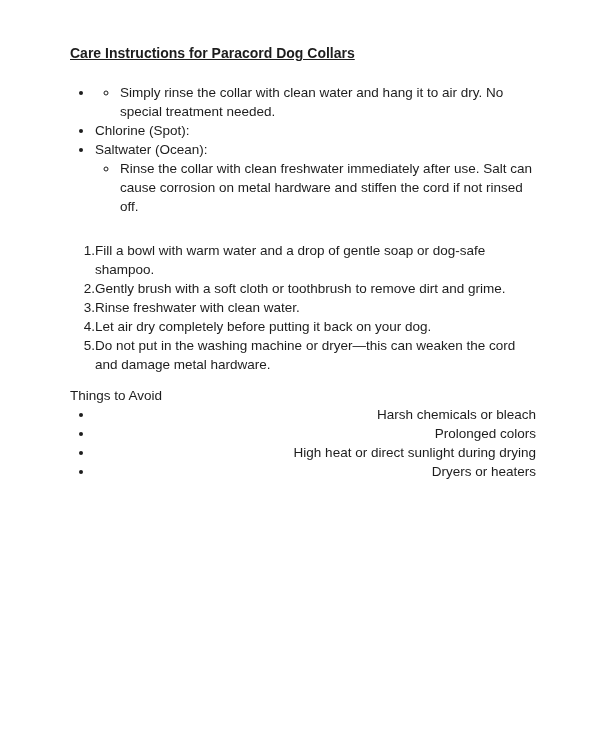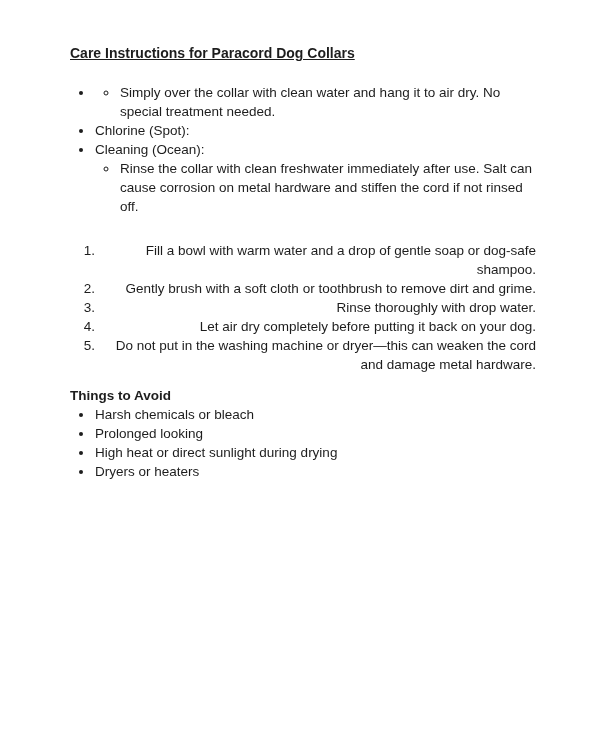--- a/index.html
+++ b/index.html
@@ -39,82 +39,82 @@
     list-style: circle;
     margin-top: 0;
   }
   ul.bullet-list li { padding-left: 1px; }
 
   ol.steps-list {
     margin-top: 25px;
     padding-left: 25px;
     list-style: none;
     counter-reset: step;
-    text-align: right;
   }
   ol.steps-list li {
     counter-increment: step;
     position: relative;
   }
   ol.steps-list li::before {
     content: counter(step) ".";
     position: absolute;
     left: -20px;
     width: 20px;
     text-align: right;
   }
 
   .section-heading {
     margin-top: 12px;
-    font-weight: bold;
+    font-weight: normal;
   }
   ul.avoid-list {
     margin-top: 0;
     padding-left: 24px;
     list-style: disc;
+    text-align: right;
   }
   ul.avoid-list li { padding-left: 1px; }
 </style>
 </head>
 <body>
 
 <div class="page">
 
   <h1 class="doc-title">Care Instructions for Paracord Dog Collars</h1>
 
 
 
   <ul class="bullet-list">
     <li>
       <ul>
-        <li>Simply over the collar with clean water and hang it to air dry. No special treatment needed.</li>
+        <li>Simply rinse the collar with clean water and hang it to air dry. No special treatment needed.</li>
       </ul>
     </li>
     <li>
       <span>Chlorine (Spot):</span>
     </li>
     <li>
-      <span>Cleaning (Ocean):</span>
+      <span>Saltwater (Ocean):</span>
       <ul>
         <li>Rinse the collar with clean freshwater immediately after use. Salt can cause corrosion on metal hardware and stiffen the cord if not rinsed off.</li>
       </ul>
     </li>
   </ul>
 
 
   <ol class="steps-list">
     <li>Fill a bowl with warm water and a drop of gentle soap or dog-safe shampoo.</li>
     <li>Gently brush with a soft cloth or toothbrush to remove dirt and grime.</li>
-    <li>Rinse thoroughly with drop water.</li>
+    <li>Rinse freshwater with clean water.</li>
     <li>Let air dry completely before putting it back on your dog.</li>
     <li>Do not put in the washing machine or dryer—this can weaken the cord and damage metal hardware.</li>
   </ol>
 
   <p class="section-heading">Things to Avoid</p>
 
   <ul class="avoid-list">
     <li>Harsh chemicals or bleach</li>
-    <li>Prolonged looking</li>
+    <li>Prolonged colors</li>
     <li>High heat or direct sunlight during drying</li>
     <li>Dryers or heaters</li>
   </ul>
 
 </div>
 
 </body></html>

